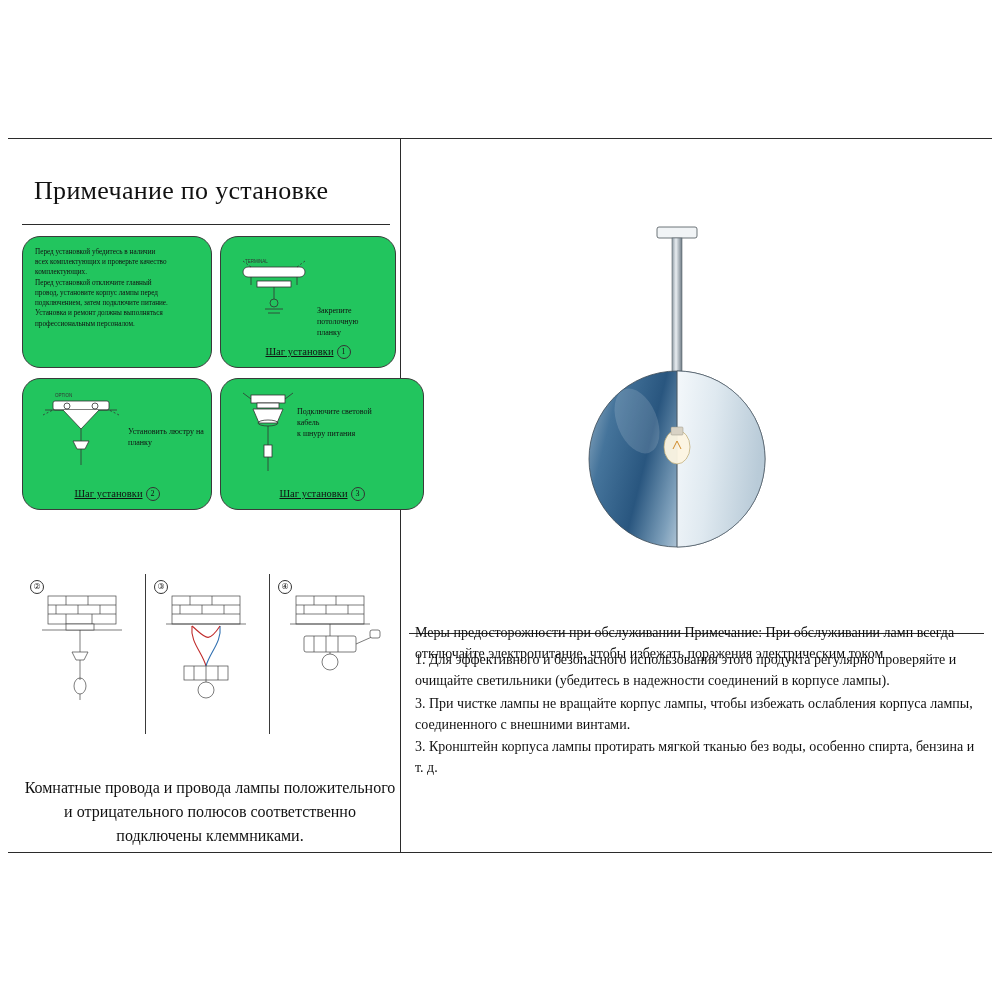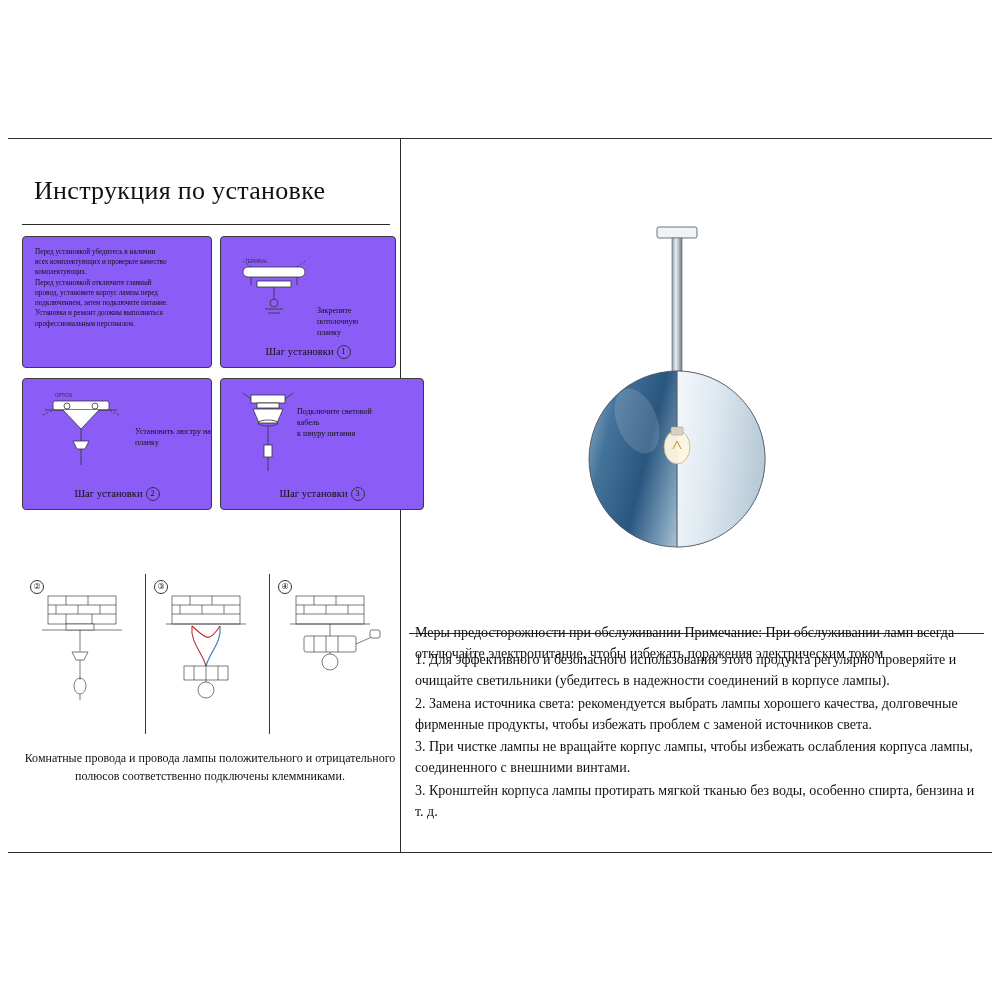--- a/index.html
+++ b/index.html
@@ -59,23 +59,23 @@
     font-size: 26px;
     letter-spacing: .3px;
     padding: 14px 0 0 12px;
     color: #111;
   }
 
   
   .panel {
     position: absolute;
     border: 1px solid #3a3a3a;
-    border-radius: 4px;
+    border-radius: 18px;
     box-sizing: border-box;
-    background: #8b5cf6;
+    background: #22c55e;
   }
   .p1 { left: 8px;   top: 86px;  width: 190px; height: 132px; }
   .p2 { left: 206px; top: 86px;  width: 176px; height: 132px; }
   .p3 { left: 8px;   top: 228px; width: 190px; height: 132px; }
   .p4 { left: 206px; top: 228px; width: 204px; height: 132px; }
 
   .p1 .ptext {
     font-size: 7.2px;
     line-height: 1.42;
     padding: 10px 12px;
@@ -83,20 +83,21 @@
     white-space: pre-line;
   }
 
   .step-label {
     position: absolute;
     bottom: 8px;
     left: 0; right: 0;
     text-align: center;
     font-size: 10.5px;
     color: #111;
+    text-decoration: underline;
   }
   .circnum {
     display: inline-block;
     width: 12px; height: 12px;
     line-height: 11px;
     border: 1px solid #333;
     border-radius: 50%;
     font-size: 8px;
     text-align: center;
     vertical-align: 1px;
@@ -134,24 +135,24 @@
     width: 12px; height: 12px;
     line-height: 11px;
     border: 1px solid #333;
     border-radius: 50%;
     font-size: 8px;
     text-align: center;
   }
   .strip-caption {
     position: absolute;
     left: 10px;
-    top: 599px;
+    top: 626px;
     width: 372px;
     text-align: center;
-    font-size: 12px;
+    font-size: 16px;
     line-height: 1.5;
     color: #111;
   }
 
   
   .right {
     position: absolute;
     left: 401px;
     top: 139px;
     width: 591px;
@@ -197,21 +198,21 @@
 
 <div class="page">
 
   <div class="hline top"></div>
   <div class="hline bottom"></div>
   <div class="vline"></div>
 
   <div class="left">
 
     <div class="title-box">
-      <div class="title">Инструкция по установке</div>
+      <div class="title">Примечание по установке</div>
     </div>
 
     <div class="panel p1">
       <div class="ptext">Перед установкой убедитесь в наличии
 всех комплектующих и проверьте качество
 комплектующих.
 Перед установкой отключите главный
 провод, установите корпус лампы перед
 подключением, затем подключите питание.
 Установка и ремонт должны выполняться
@@ -248,21 +249,21 @@
           <circle cx="72" cy="27" r="3"></circle>
           <line x1="22" y1="31" x2="94" y2="31"></line>
           <path d="M40 31 L58 50 L76 31" fill="#fff"></path>
           <line x1="58" y1="50" x2="58" y2="62"></line>
           <path d="M50 62 L66 62 L62 70 L54 70 Z" fill="#fff"></path>
           <line x1="58" y1="70" x2="58" y2="86"></line>
           <path d="M20 36 L30 31 M96 36 L86 31" stroke-dasharray="2 2"></path>
         </g>
         <text x="32" y="18" font-size="4.5" fill="#333" font-family="'Liberation Sans',sans-serif">OPTION</text>
       </svg>
-      <div class="cap" style="left:112px; top:48px; width:90px;">Установить люстру на
+      <div class="cap" style="left:105px; top:48px; width:90px;">Установить люстру на
 планку</div>
       <div class="step-label">
         <span>Шаг установки</span><span class="circnum">2</span>
       </div>
     </div>
 
     <div class="panel p4">
       <svg width="176" height="110" viewBox="0 0 176 110">
         <g stroke="#333" fill="none" stroke-width="0.8">
           <rect x="30" y="16" width="34" height="8" fill="#fff"></rect>
@@ -412,19 +413,18 @@
         <ellipse cx="236" cy="282" rx="20" ry="34" fill="#ffffff" opacity="0.14" transform="rotate(-22 236 282)"></ellipse>
       </svg>
     </div>
 
     <div class="note-sep-1"></div>
 
     <div class="note-block">Меры предосторожности при обслуживании Примечание: При обслуживании ламп всегда отключайте электропитание, чтобы избежать поражения электрическим током</div>
 
     <div class="rules-block">
       <p>1. Для эффективного и безопасного использования этого продукта регулярно проверяйте и очищайте светильники (убедитесь в надежности соединений в корпусе лампы).</p>
-      <p>2. Замена источника света: рекомендуется выбрать лампы хорошего качества, долговечные фирменные продукты, чтобы избежать проблем с заменой источников света.</p>
       <p>3. При чистке лампы не вращайте корпус лампы, чтобы избежать ослабления корпуса лампы, соединенного с внешними винтами.</p>
       <p>3. Кронштейн корпуса лампы протирать мягкой тканью без воды, особенно спирта, бензина и т. д.</p>
     </div>
   </div>
 
 </div>
 
 </body></html>

